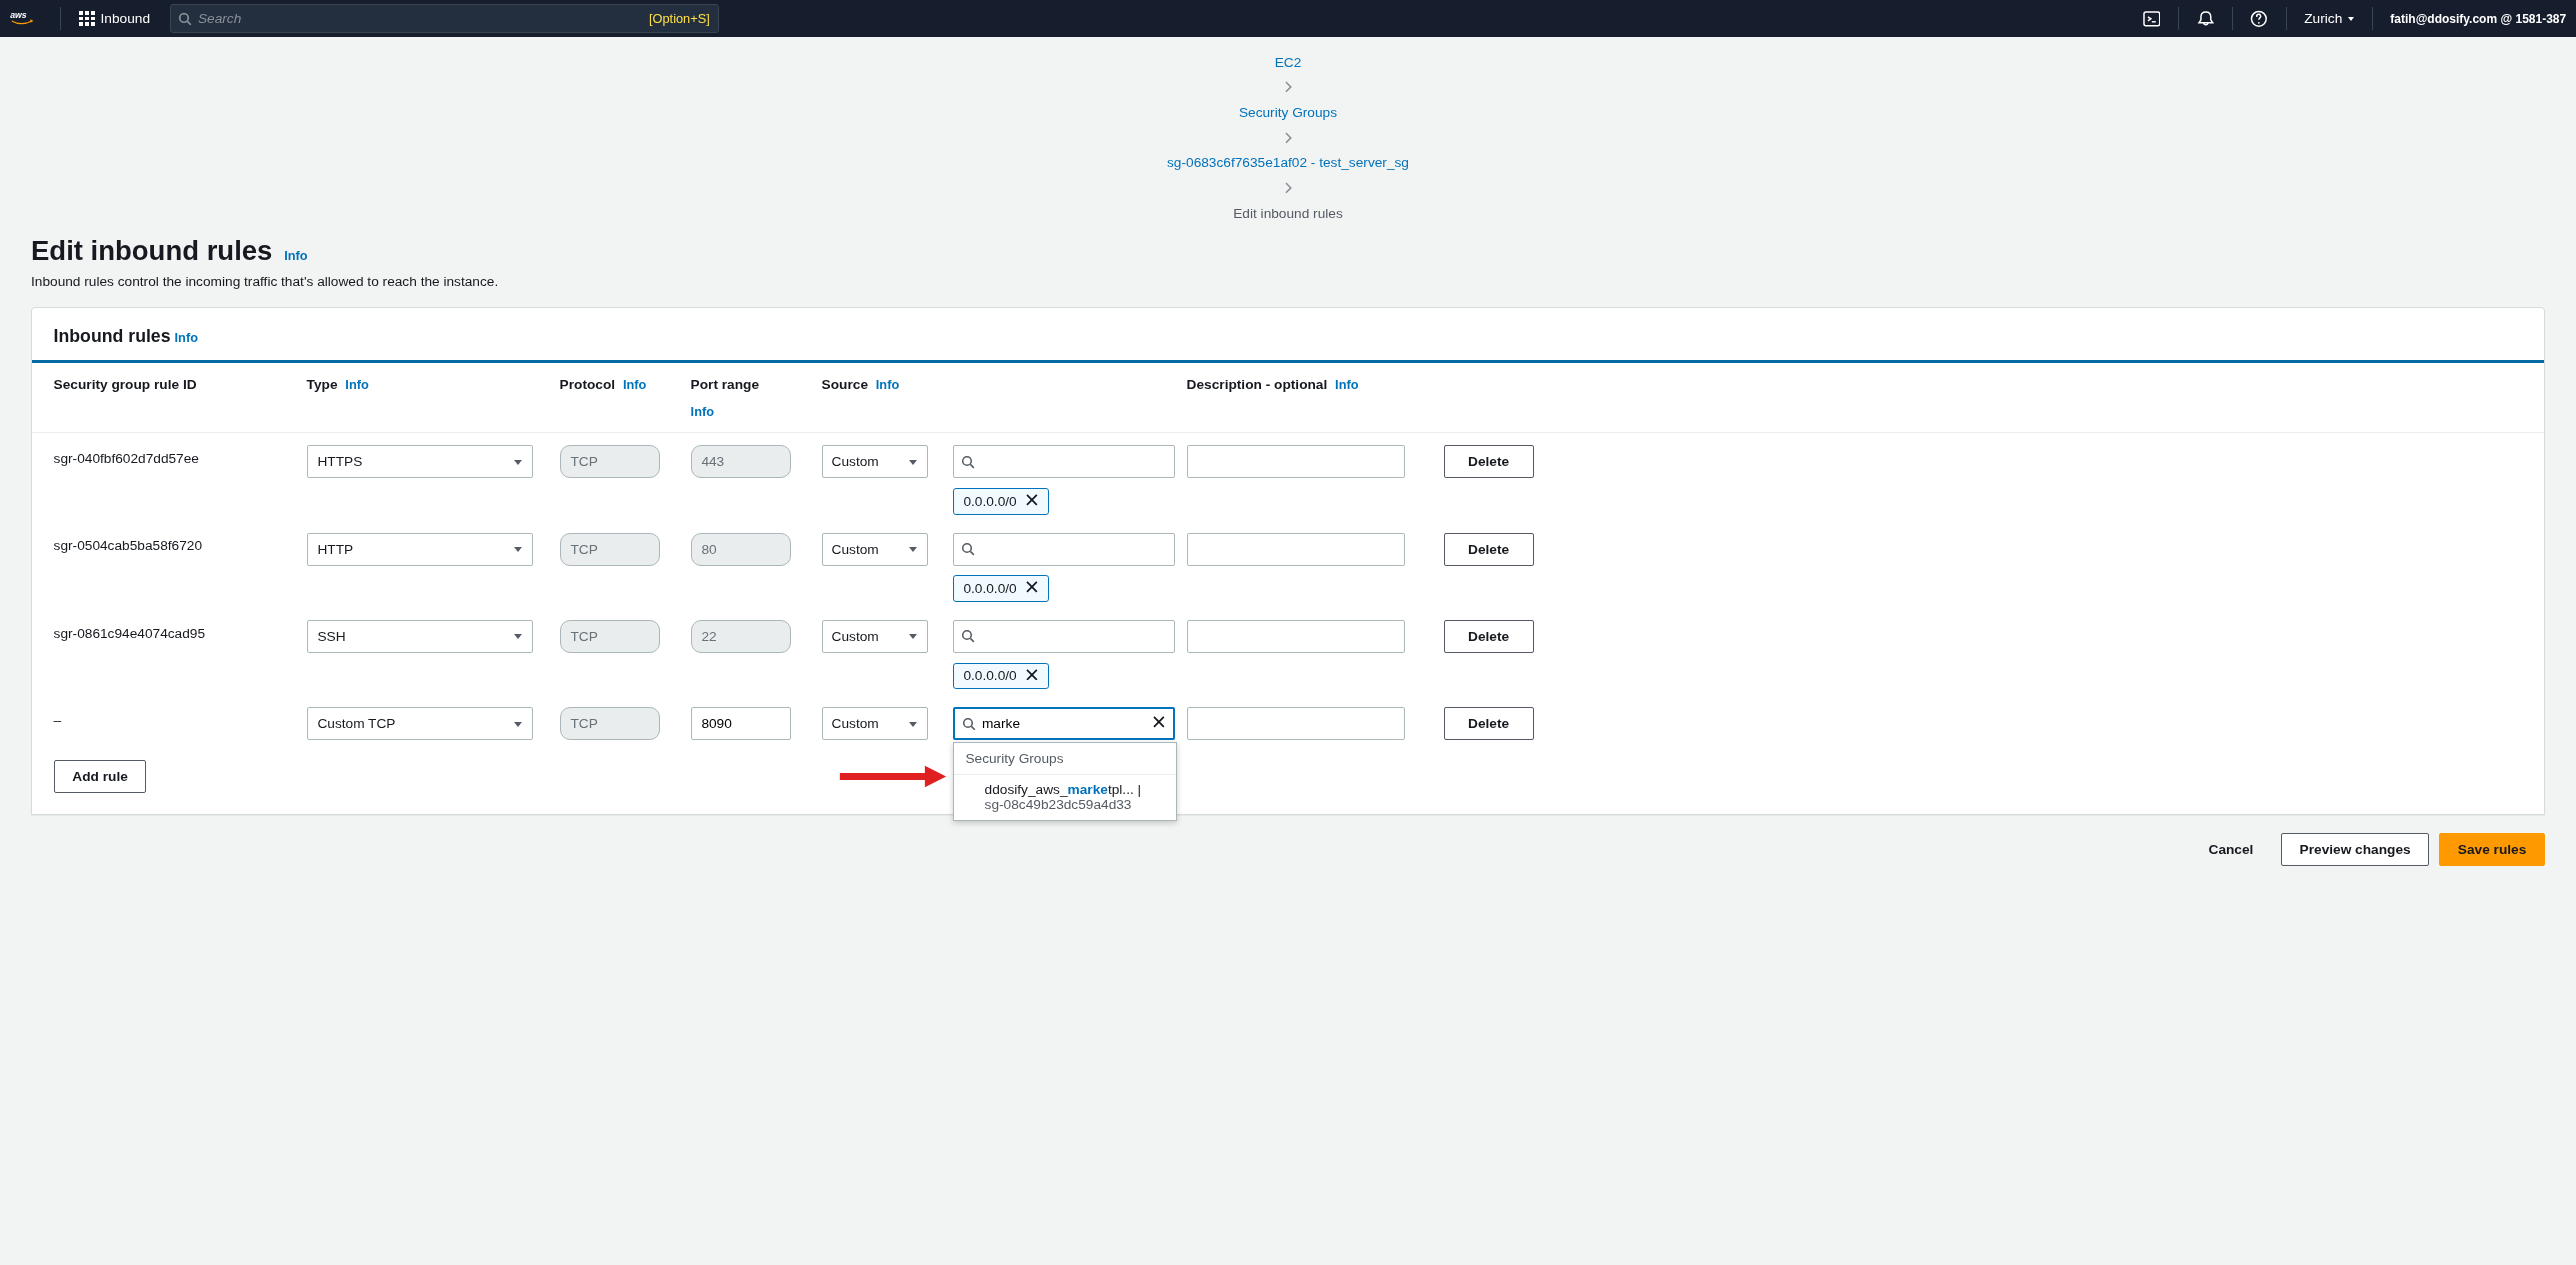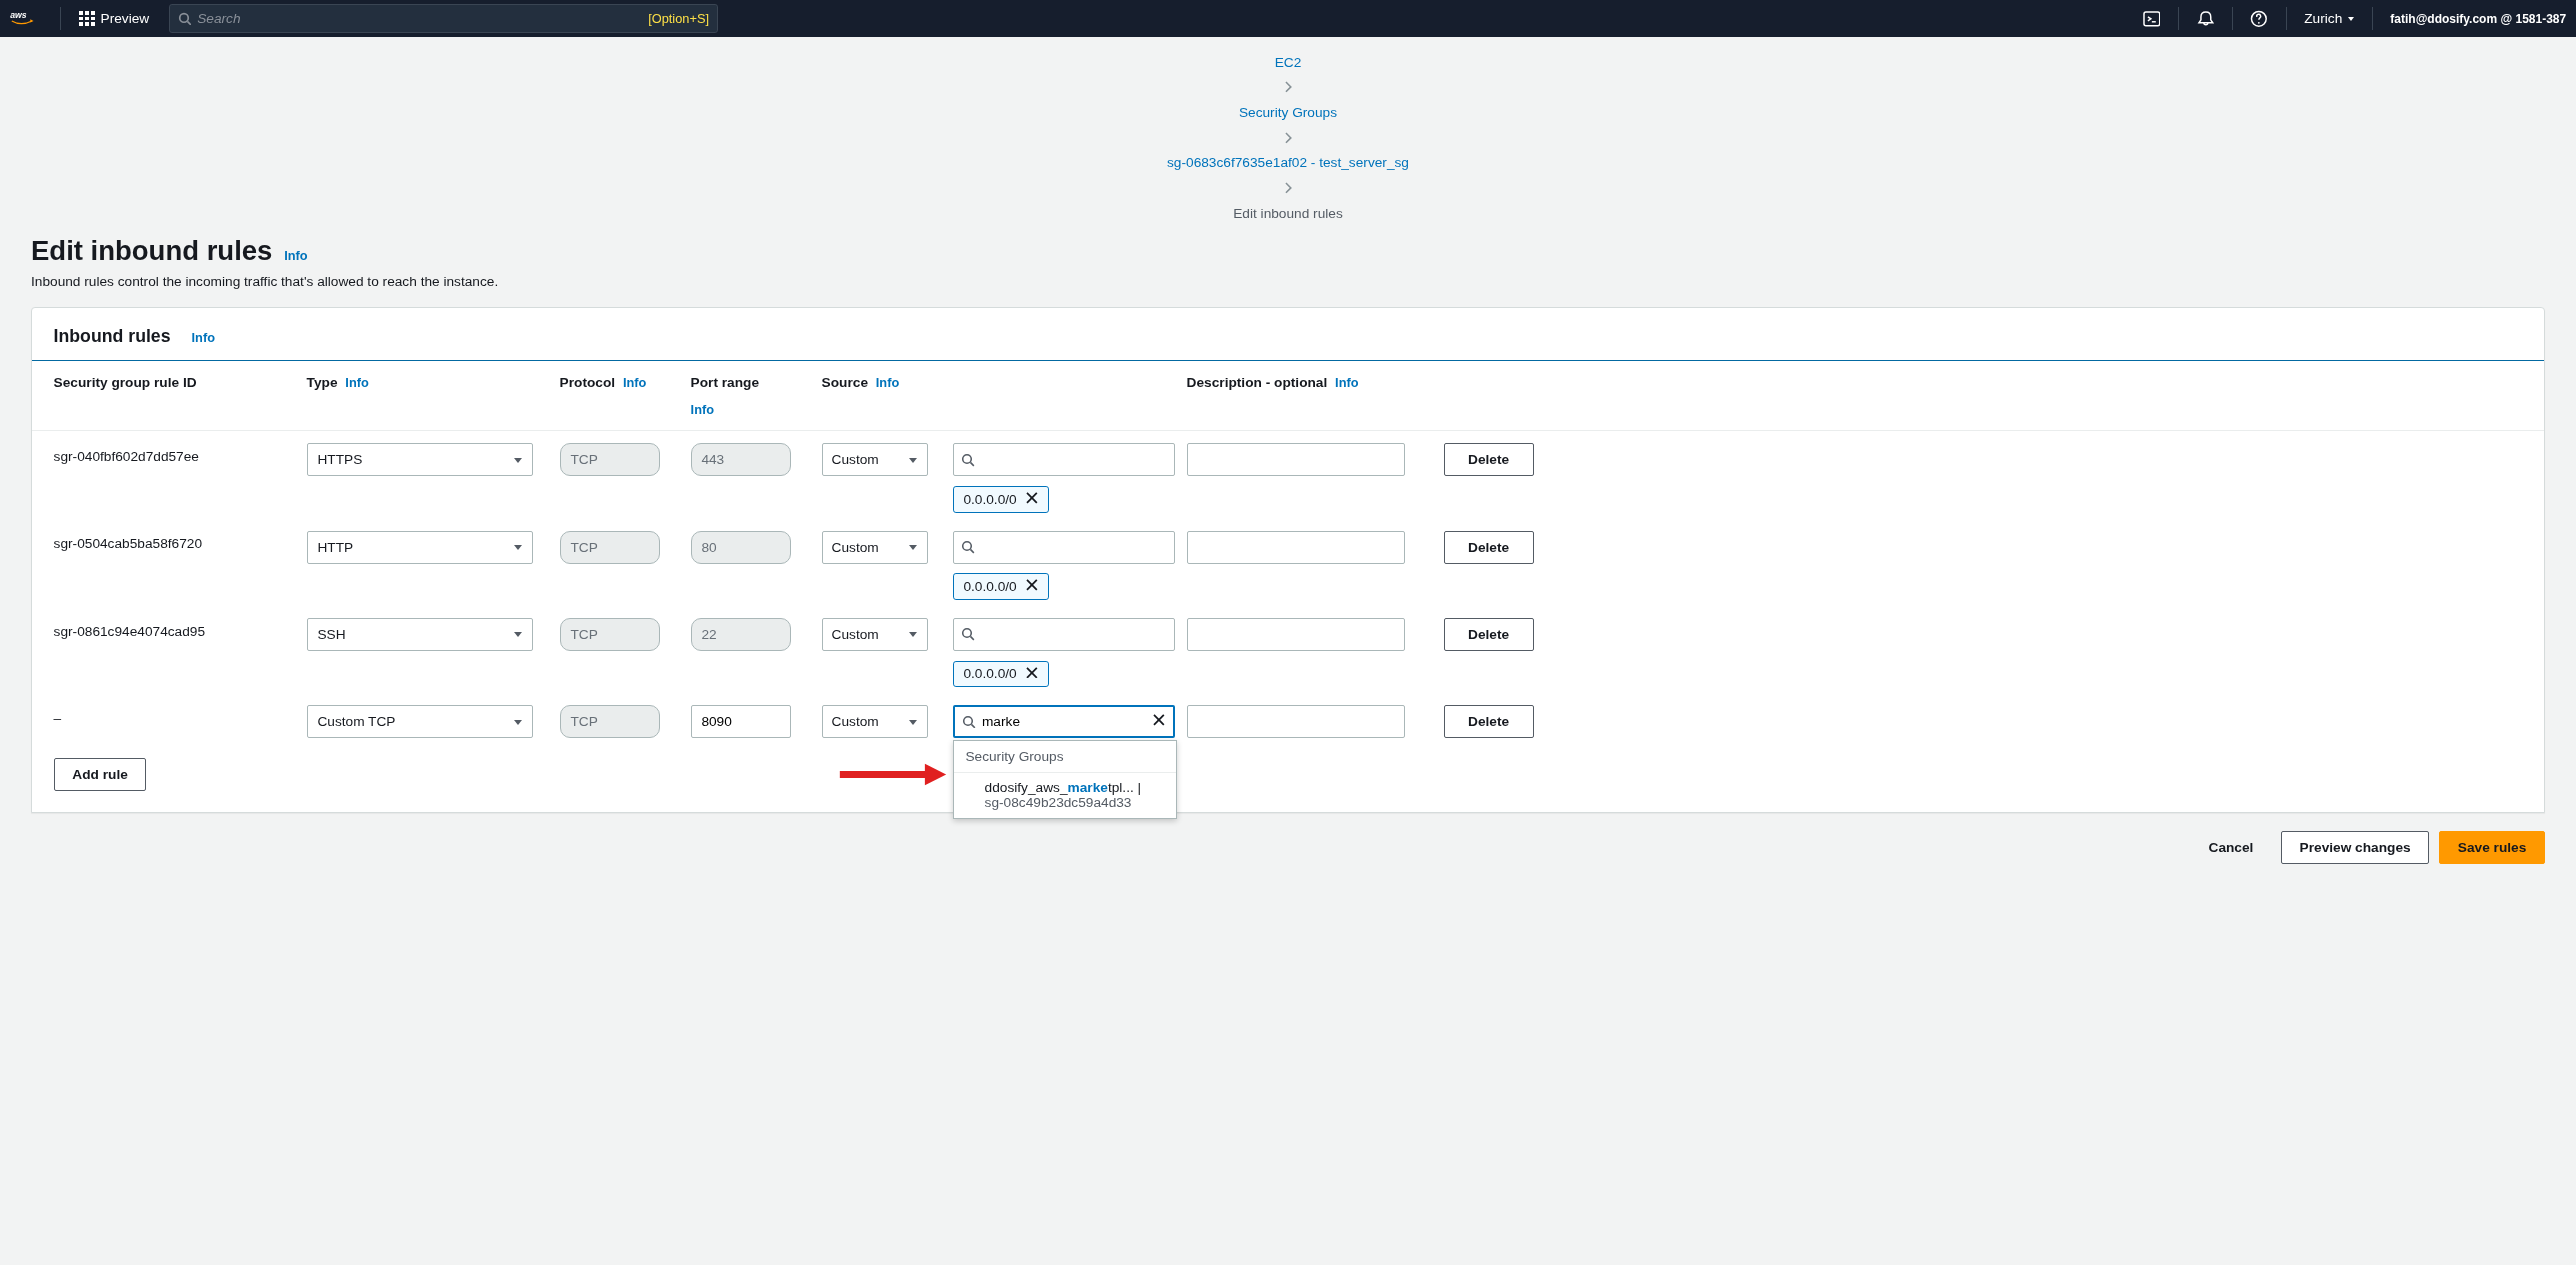--- a/index.html
+++ b/index.html
@@ -31,21 +31,21 @@
   .breadcrumb .current { color: #545b64; }
 
   
   .page-head { padding: 9.8px 31px 3.9px; display: flex; align-items: baseline; gap: 11.8px; }
   .page-head h1 { font-size: 27.5px; font-weight: 600; }
   .info-link { color: #0073bb; font-size: 12.8px; font-weight: 600; cursor: pointer; }
   .subhead { padding: 3.9px 31px 17.7px; color: #16191f; font-size: 13.7px; }
 
   
   .panel-outer { margin: 0 31px; background: #fff; border: 1px solid #d5dbdb; border-top-left-radius: 3.9px; border-top-right-radius: 3.9px; box-shadow: 0 1px 1px rgba(0,0,0,.05); }
-  .panel-head { padding: 17.7px 21.6px 13.7px; display: flex; align-items: baseline; gap: 21px; border-bottom: 1px solid #0369a1; }
+  .panel-head { padding: 17.7px 21.6px 13.7px; display: flex; align-items: baseline; gap: 4px; border-bottom: 3px solid #0369a1; }
   .panel-head h2 { font-size: 17.7px; font-weight: 700; }
 
   .tbl { width: 100%; }
   .tbl-head, .tbl-row { display: grid; grid-template-columns: 245px 245px 123px 123px 123px 226px 221px 118px; gap: 8px; padding: 7.8px 21.6px; align-items: start; }
   .tbl-head { font-weight: 700; font-size: 13.7px; border-bottom: 1px solid #eaeded; padding-top: 13.7px; padding-bottom: 13.7px; }
   .th { display: flex; flex-wrap: wrap; align-items: baseline; gap: 7.8px; }
   .th .sub { width: 100%; margin-top: 3.9px; }
   .tbl-row { padding-top: 11.8px; padding-bottom: 5.9px; align-items: flex-start; }
   .cell-id { font-size: 13.7px; padding-top: 5.9px; }
 
@@ -103,21 +103,21 @@
           <span></span>
           <span></span>
           <span></span>
           <span></span>
           <span></span>
           <span></span>
           <span></span>
           <span></span>
           <span></span>
         </span>
-      <span>Preview</span>
+      <span>Inbound</span>
     </div>
     <div class="search-wrap">
       <span class="mag">
           <svg width="13.7" height="13.7" viewBox="0 0 16 16">
             <circle cx="7" cy="7" r="5" stroke="#8a9099" stroke-width="2" fill="none"></circle>
             <line x1="11" y1="11" x2="15" y2="15" stroke="#8a9099" stroke-width="2"></line>
           </svg>
         </span>
       <input type="text" placeholder="Search" style="">
       <span class="kbd-hint">[Option+S]</span>

